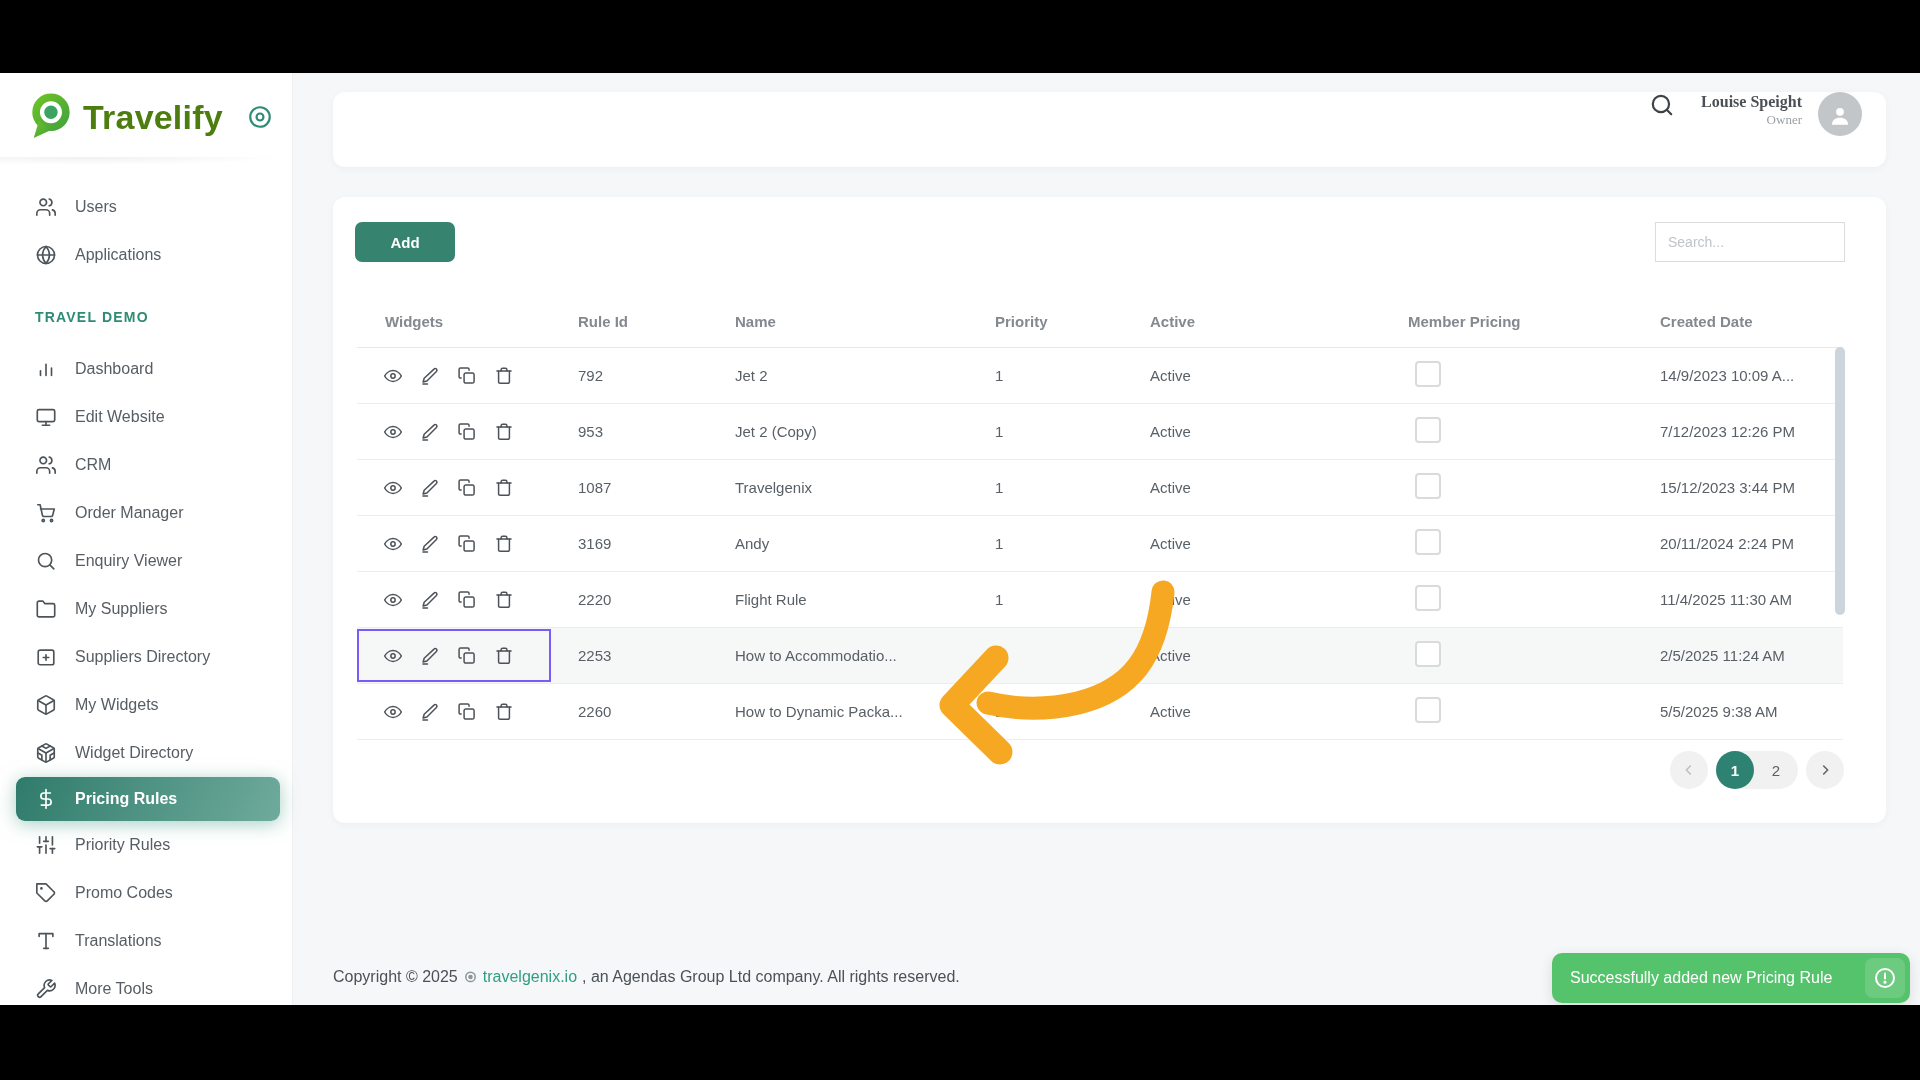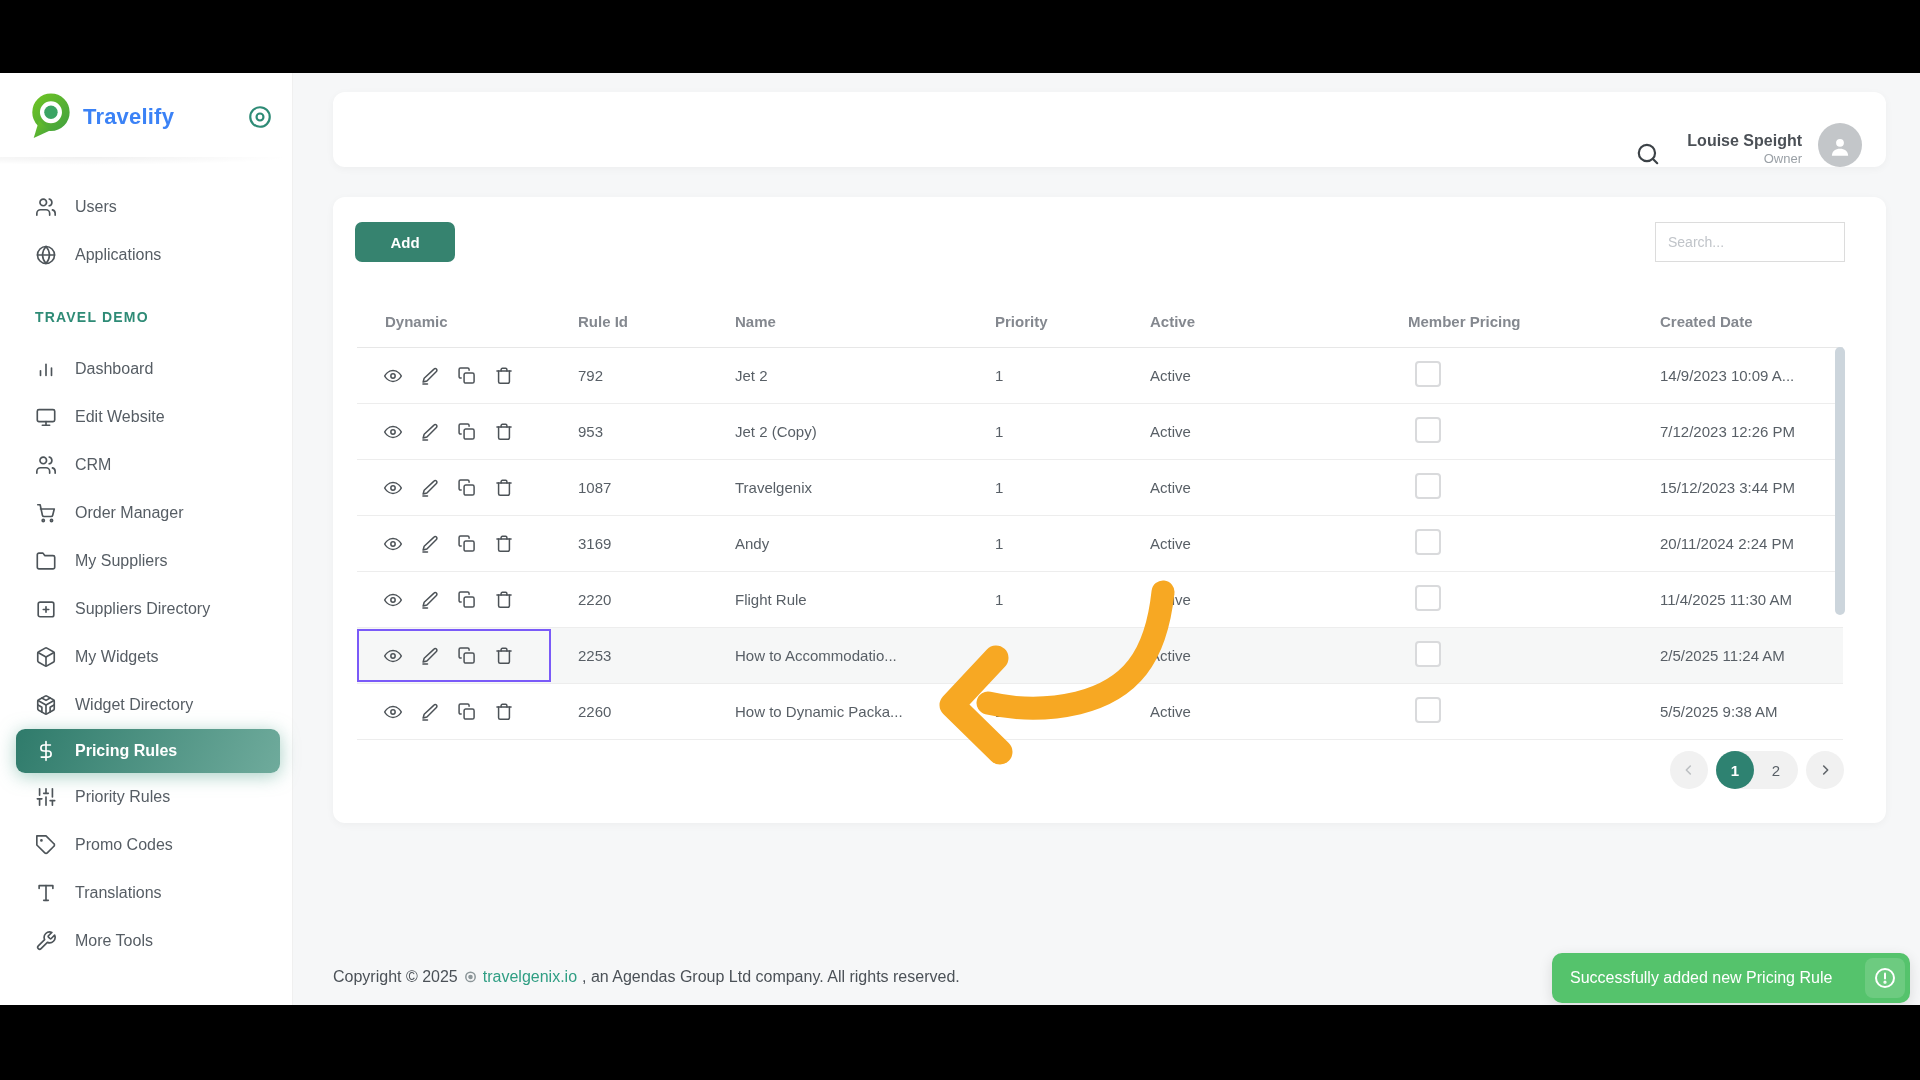--- a/index.html
+++ b/index.html
@@ -9,41 +9,41 @@
     -webkit-font-smoothing:antialiased;
   }
   .viewport{position:absolute;top:73px;left:0;width:1920px;height:932px;background:#f6f7f8;display:flex;overflow:hidden;}
 
   
   .sidebar{width:292px;background:#ffffff;flex-shrink:0;position:relative;box-shadow:1px 0 0 #f0f0f0;}
   .brand{height:88px;display:flex;align-items:center;padding:0 19px 0 27px;position:relative;}
   .brand::after{content:"";position:absolute;left:0;right:0;bottom:-4px;height:8px;
     background:radial-gradient(ellipse at 30% 0%, rgba(0,0,0,0.06), transparent 70%);}
   .brand-logo{width:46px;height:50px;flex-shrink:0;}
-  .brand-name{font-size:22px;font-weight:bold;color:#3b82f6;margin-left:10px;letter-spacing:.2px;}
+  .brand-name{font-size:34px;font-weight:bold;color:#4d7c0f;margin-left:10px;letter-spacing:.2px;}
   .brand-toggle{margin-left:auto;width:26px;height:26px;color:#2e8b76;cursor:pointer;}
   .brand-toggle svg{width:26px;height:26px;}
 
   .nav{padding-top:22px;}
   .nav-item{height:48px;display:flex;align-items:center;padding-left:35px;color:#565d64;font-size:16px;cursor:pointer;position:relative;}
   .nav-icon{width:22px;height:22px;color:#4d5459;flex-shrink:0;display:inline-flex;}
   .nav-icon svg{width:22px;height:22px;}
   .nav-label{margin-left:18px;white-space:nowrap;}
   .nav-section{height:56px;display:flex;align-items:center;padding-left:35px;
     color:#2e8b76;font-size:14px;font-weight:bold;letter-spacing:1.2px;margin-top:10px;}
   .nav-item.active{margin:0 12px 0 16px;padding-left:19px;height:44px;border-radius:9px;
     background:linear-gradient(115deg,#2f7b6b 0%,#6fab9c 100%);
     box-shadow:0 3px 18px rgba(95,170,150,.55);}
   .nav-item.active .nav-label{color:#ffffff;font-weight:bold;}
   .nav-item.active .nav-icon{color:#ffffff;}
 
   
   .content{flex:1;position:relative;}
   .topcard{position:absolute;left:41px;right:34px;top:19px;height:75px;background:#fff;border-radius:12px;
-    box-shadow:0 2px 8px rgba(0,0,0,.04);display:flex;align-items:flex-end;justify-content:flex-end;padding-right:24px;box-sizing:border-box;}
+    box-shadow:0 2px 8px rgba(0,0,0,.04);display:flex;align-items:flex-start;justify-content:flex-end;padding-right:24px;box-sizing:border-box;font-family:Liberation Serif, serif;}
   .search-glyph{width:26px;height:26px;color:#3c4247;cursor:pointer;margin-right:26px;}
   .search-glyph svg{width:26px;height:26px;}
   .user-block{text-align:right;margin-right:16px;cursor:pointer;}
   .user-name{font-size:16px;font-weight:bold;color:#4b5056;line-height:20px;}
   .user-role{font-size:13px;color:#9aa0a6;line-height:16px;}
   .avatar{width:44px;height:44px;border-radius:50%;background:#c3c6c9;position:relative;overflow:hidden;cursor:pointer;flex-shrink:0;}
   .avatar svg{position:absolute;left:50%;top:50%;transform:translate(-50%,-46%);width:26px;height:26px;color:#fff;}
 
   .maincard{position:absolute;left:41px;right:34px;top:124px;height:626px;background:#fff;border-radius:12px;
     box-shadow:0 2px 8px rgba(0,0,0,.04);box-sizing:border-box;}
@@ -181,20 +181,29 @@
                 <circle cx="9" cy="20.2" r="1.2"></circle>
                 <circle cx="18" cy="20.2" r="1.2"></circle>
                 <path d="M3 3h2.6l2.5 11.4a1.8 1.8 0 0 0 1.8 1.4h7.6a1.8 1.8 0 0 0 1.8-1.4L21 7.6H6"></path>
               </svg>
             </span>
     <span class="nav-label">Order Manager</span>
   </div>
           <div class="nav-item">
     <span class="nav-icon">
               <svg viewBox="0 0 24 24" fill="none" stroke="currentColor" stroke-width="1.8" stroke-linecap="round" stroke-linejoin="round">
+                <circle cx="11" cy="11" r="7.2"></circle>
+                <line x1="20.5" y1="20.5" x2="16.2" y2="16.2"></line>
+              </svg>
+            </span>
+    <span class="nav-label">Enquiry Viewer</span>
+  </div>
+          <div class="nav-item">
+    <span class="nav-icon">
+              <svg viewBox="0 0 24 24" fill="none" stroke="currentColor" stroke-width="1.8" stroke-linecap="round" stroke-linejoin="round">
                 <path d="M21.5 18.8a1.8 1.8 0 0 1-1.8 1.8H4.3a1.8 1.8 0 0 1-1.8-1.8V5.2a1.8 1.8 0 0 1 1.8-1.8h4.4l1.9 2.7h9.1a1.8 1.8 0 0 1 1.8 1.8z"></path>
               </svg>
             </span>
     <span class="nav-label">My Suppliers</span>
   </div>
           <div class="nav-item">
     <span class="nav-icon">
               <svg viewBox="0 0 24 24" fill="none" stroke="currentColor" stroke-width="1.8" stroke-linecap="round" stroke-linejoin="round">
                 <rect x="3.5" y="4.5" width="17" height="16" rx="2"></rect>
                 <line x1="12" y1="9.5" x2="12" y2="15.5"></line>
@@ -302,21 +311,21 @@
         </svg>
       </div>
     </div>
 
     <div class="maincard">
       <button class="btn-add">Add</button>
       <input class="table-search" value="" placeholder="Search..." style="">
 
       <div class="table">
         <div class="thead">
-          <div class="th">Dynamic</div>
+          <div class="th">Widgets</div>
           <div class="th">Rule Id</div>
           <div class="th">Name</div>
           <div class="th">Priority</div>
           <div class="th">Active</div>
           <div class="th">Member Pricing</div>
           <div class="th">Created Date</div>
         </div>
         <div id="tbody">
             <div class="trow">
     <div class="cell cell-actions">

